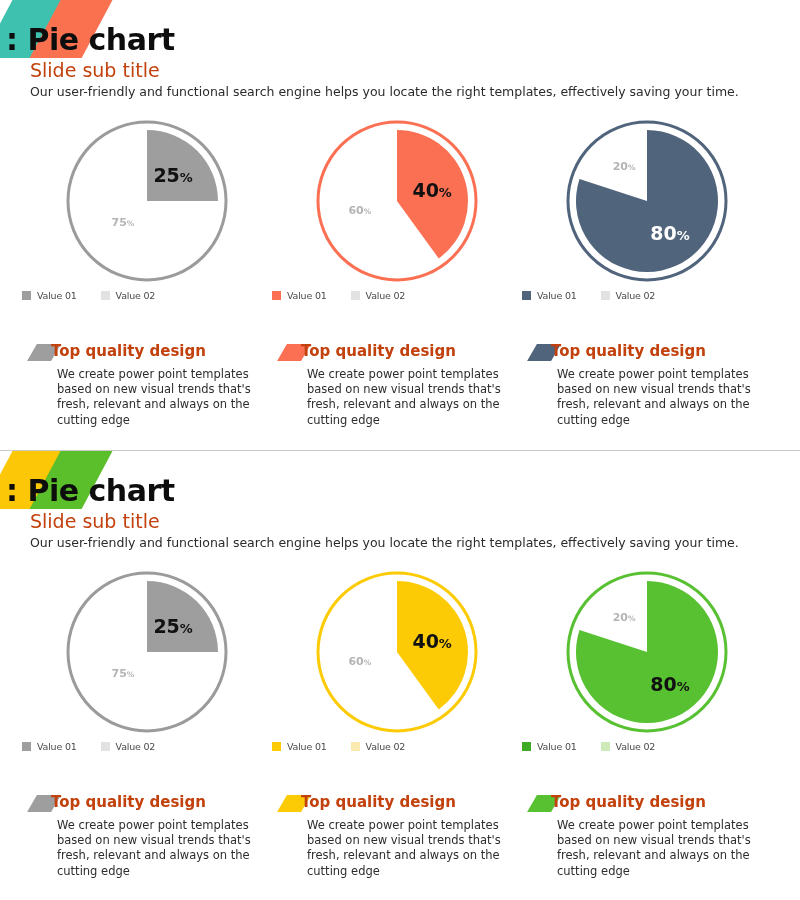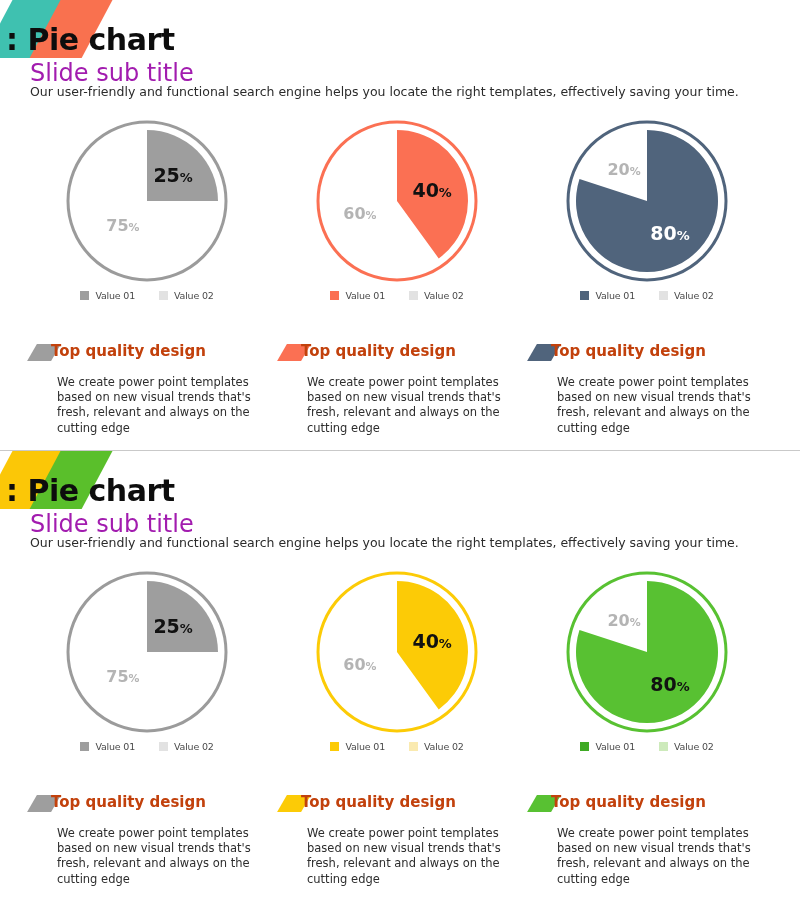--- a/index.html
+++ b/index.html
@@ -45,22 +45,22 @@
     top: 22px; left: 6px;
     font-size: 30px;
     font-weight: bold;
     color: #0d0d0d;
     letter-spacing: -0.5px;
     white-space: nowrap;
   }
   .head-sub {
     position: absolute;
     top: 59px; left: 30px;
-    font-size: 24px;
-    color: #a21caf;
+    font-size: 19px;
+    color: #c2410c;
     white-space: nowrap;
   }
   .head-desc {
     position: absolute;
     top: 84px; left: 30px;
     font-size: 12.5px;
     color: #2b2b2b;
     white-space: nowrap;
   }
 
@@ -91,30 +91,29 @@
     transform: translateX(-50%);
   }
 
   .pct-major, .pct-minor {
     position: absolute;
     font-weight: bold;
     white-space: nowrap;
     pointer-events: none;
   }
   .pct-major { font-size: 19px; }
-  .pct-minor { font-size: 16px; color: #b4b4b4; font-weight: bold; }
+  .pct-minor { font-size: 11px; color: #b4b4b4; font-weight: bold; }
   .pct-major .u, .pct-minor .u { font-size: 0.68em; }
 
   
   .legend {
     position: absolute;
     top: 172px; left: 0;
     width: 250px;
     display: flex;
-    justify-content: center;
     gap: 24px;
   }
   .legend-item {
     display: flex;
     align-items: center;
     gap: 6px;
   }
   .legend-swatch {
     width: 9px; height: 9px;
     display: block;
@@ -143,21 +142,21 @@
   }
   .blurb-title {
     position: absolute;
     left: 19px; top: 0;
     font-size: 15px;
     font-weight: bold;
     color: #c2410c;
     white-space: nowrap;
   }
   .blurb-body {
-    margin-top: 11px;
+    margin-top: 3px;
     margin-left: 25px;
     font-size: 11.5px;
     line-height: 1.32;
     color: #2d2d2d;
     width: 205px;
   }
 </style>
 </head>
 <body>
 

